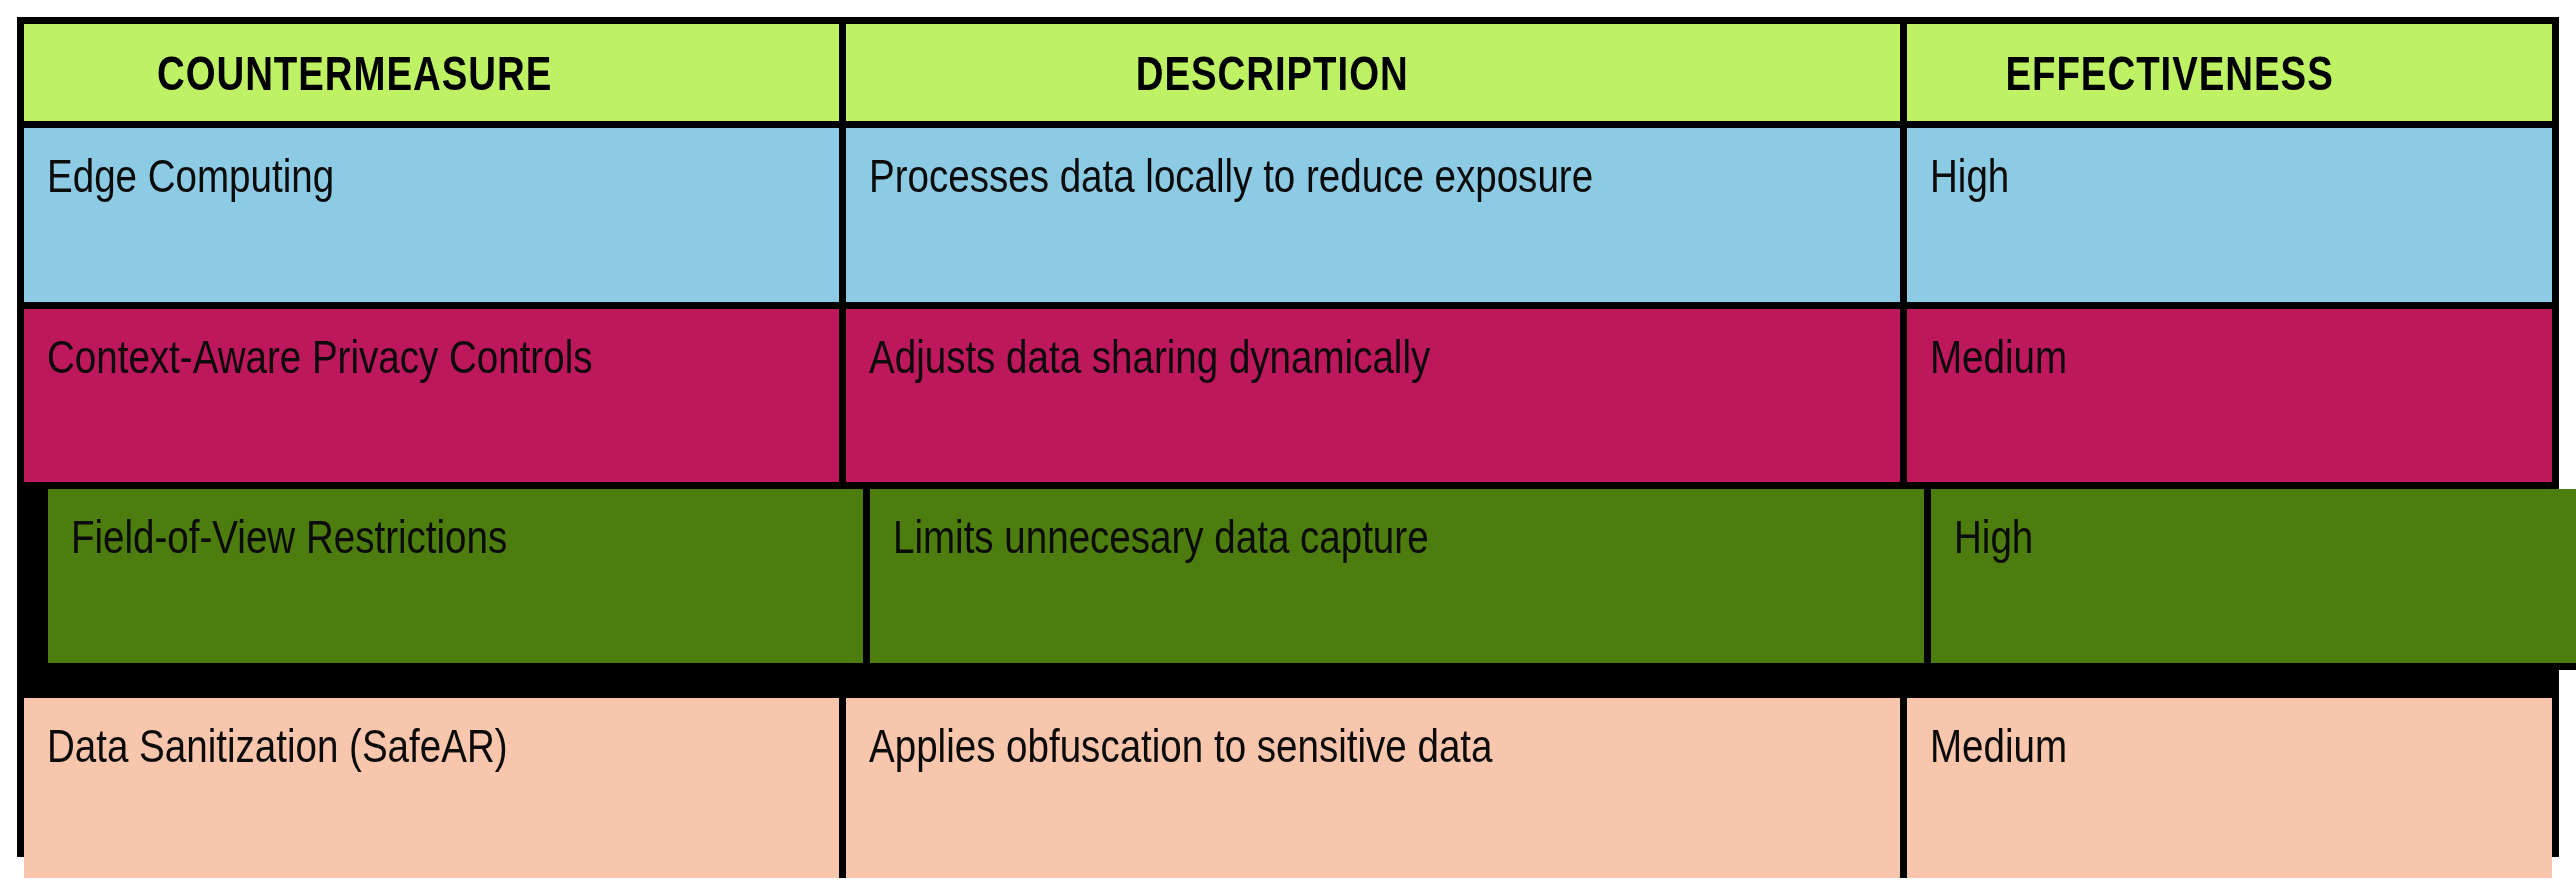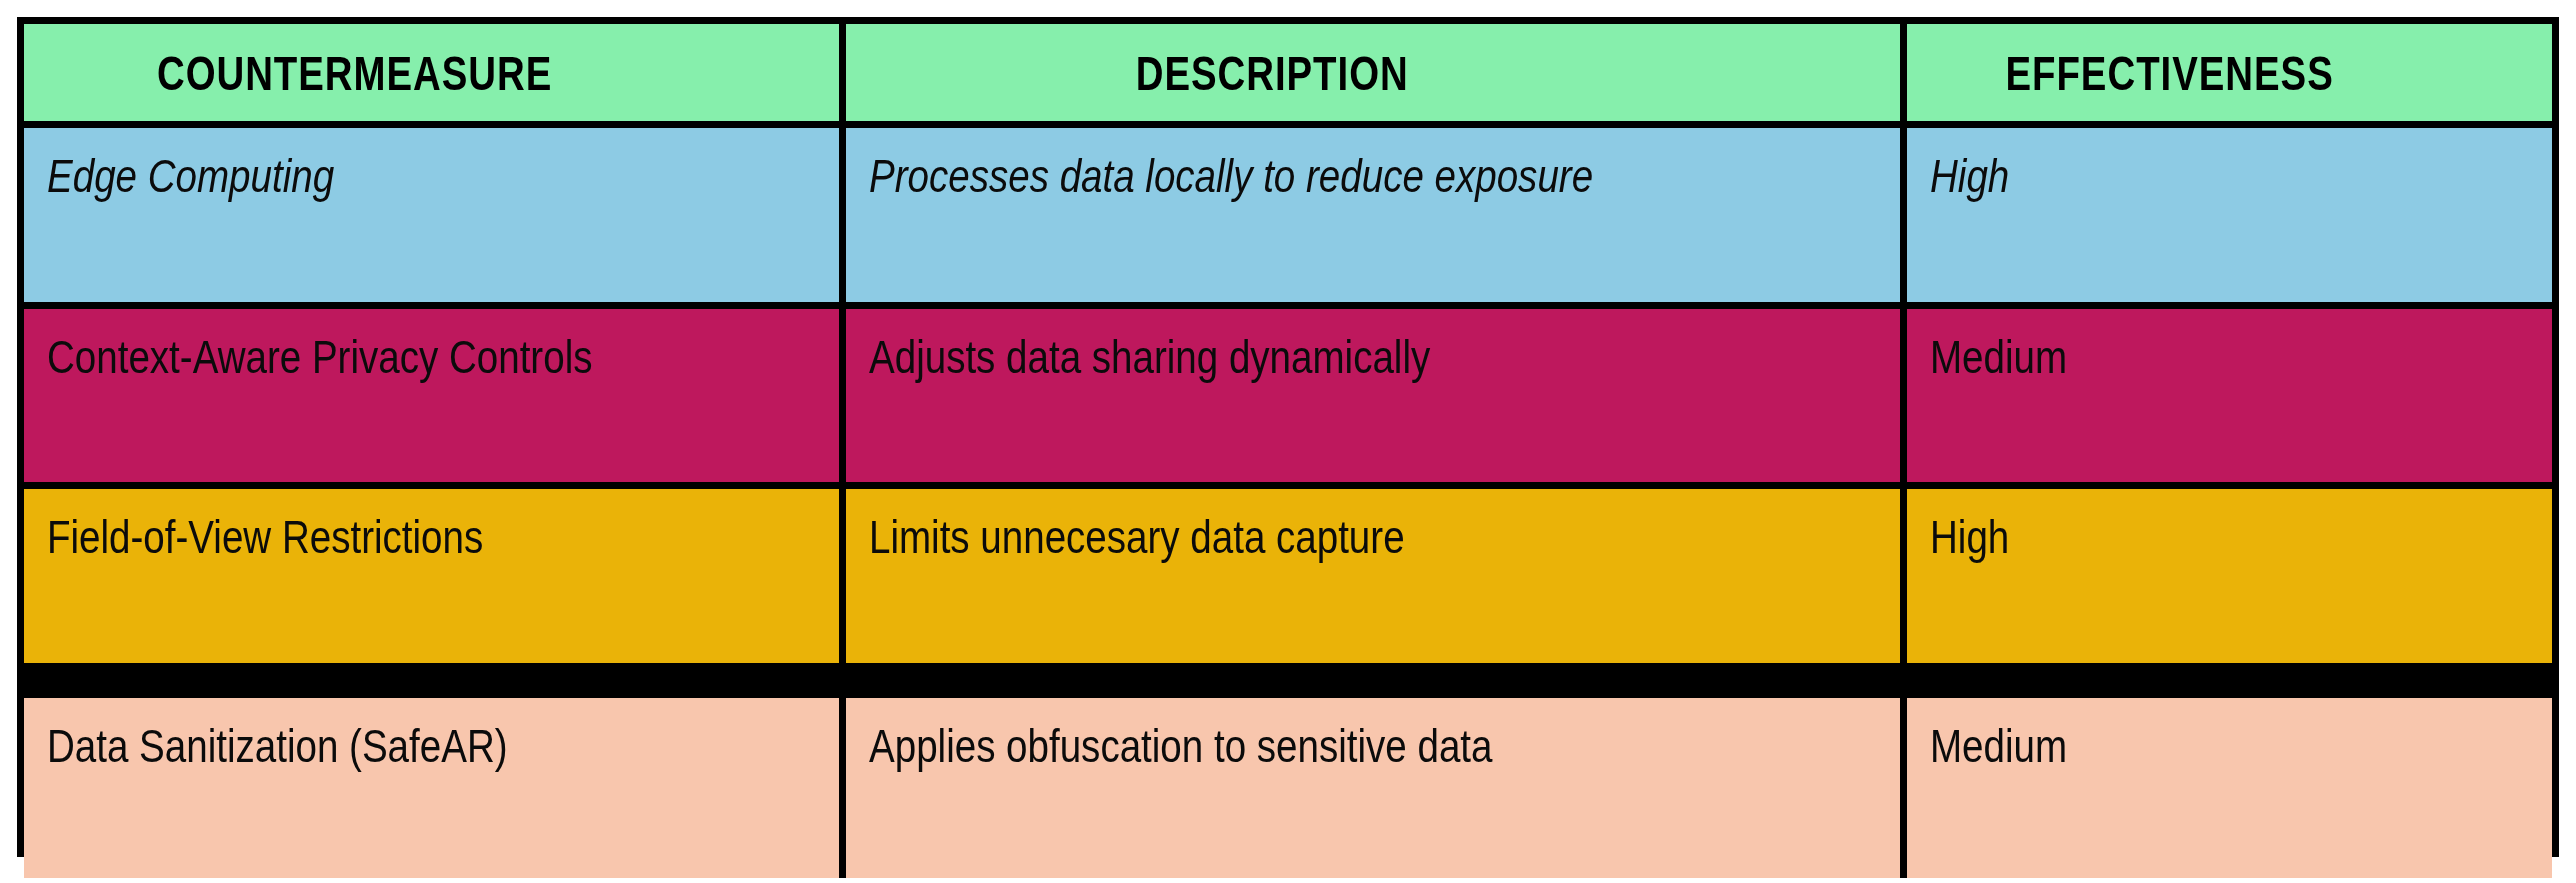--- a/index.html
+++ b/index.html
@@ -59,21 +59,21 @@
   .cell.last-col { border-right: 0; }
   .row-last .cell { border-bottom: 0; }
 
   
   .col-countermeasure { width: 822px; }
   .col-description    { width: 1061px; }
   .col-effectiveness  { width: 645px; }
 
   
   .hdr-cell {
-    background: #86efac;
+    background: #bef264;
     padding-top: 26px;
     padding-bottom: 23px;
   }
   .hdr-text {
     font-family: "Liberation Sans Narrow", "Liberation Sans", sans-serif;
     font-weight: bold;
     font-size: 48px;
     line-height: 1.0;
     letter-spacing: 1.2px;
     color: #000000;
@@ -90,23 +90,23 @@
     line-height: 1.20;
     color: #0b0b0b;
     transform: scaleX(0.82);
     transform-origin: left top;
     width: 122%;
   }
 
   
   .row-1 .cell { background: #8DCBE4; }
   .row-2 .cell { background: #be185d; }
-  .row-3 .cell { background: #eab308; }
+  .row-3 .cell { background: #4d7c0f; margin-left: 24px; }
   .row-4 .cell { background: #F8C6AD; margin-top: 28px; }
-  .row-1 td { height: 178px; font-style: italic; }
+  .row-1 td { height: 178px; }
   .row-2 td { height: 178px; }
   .row-3 td { height: 178px; }
   .row-4 td { height: 178px; }
 </style>
 </head>
 <body>
 
 <div class="page">
   <div class="table-wrap">
     <table class="tbl">

